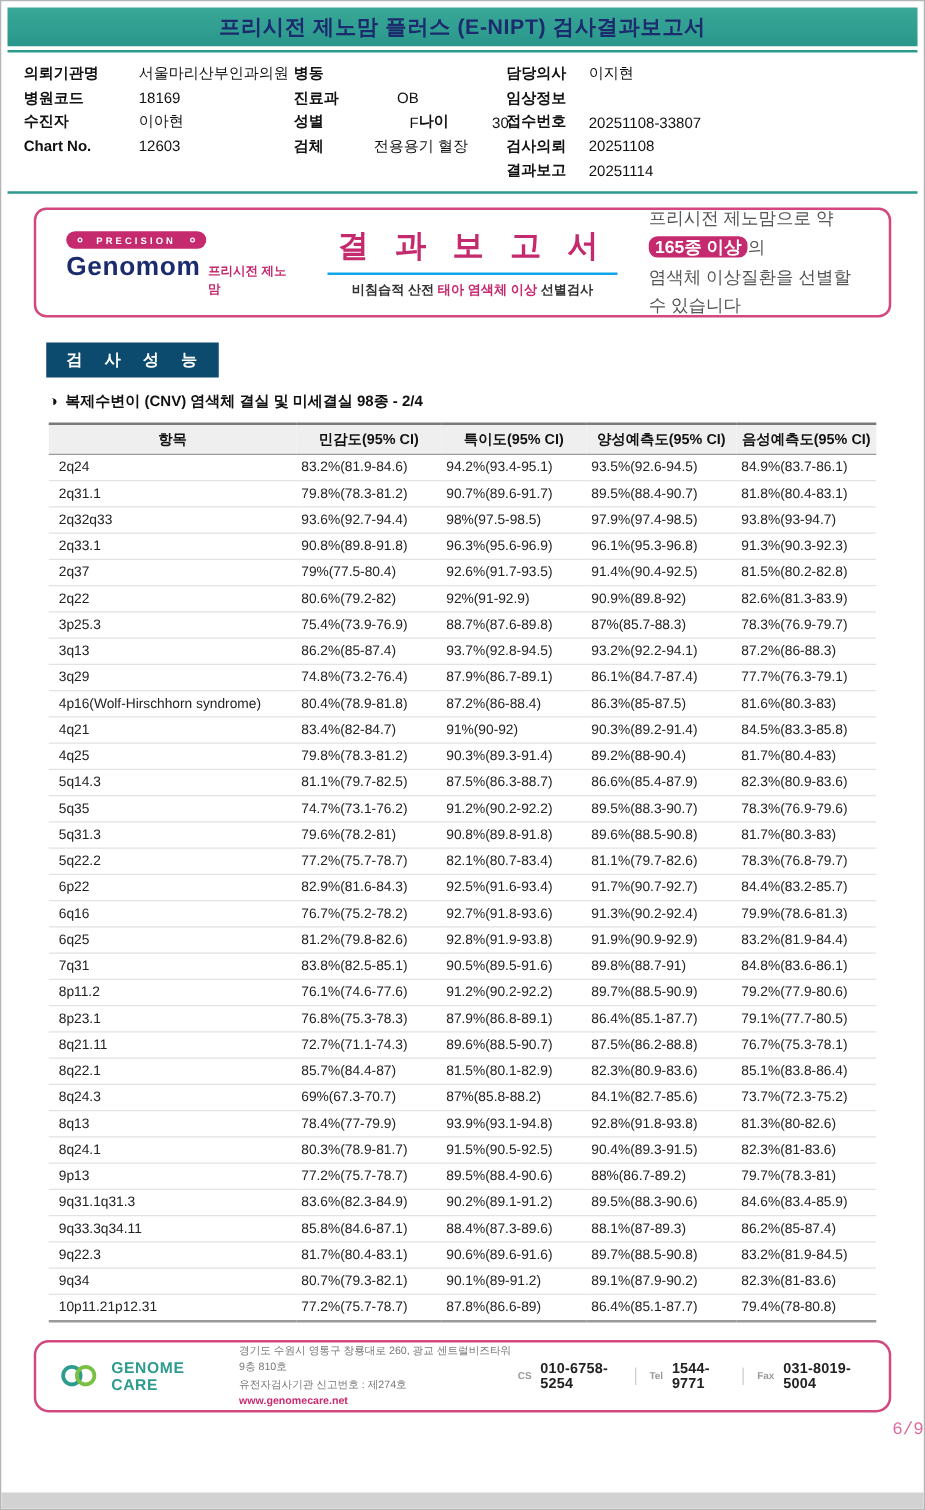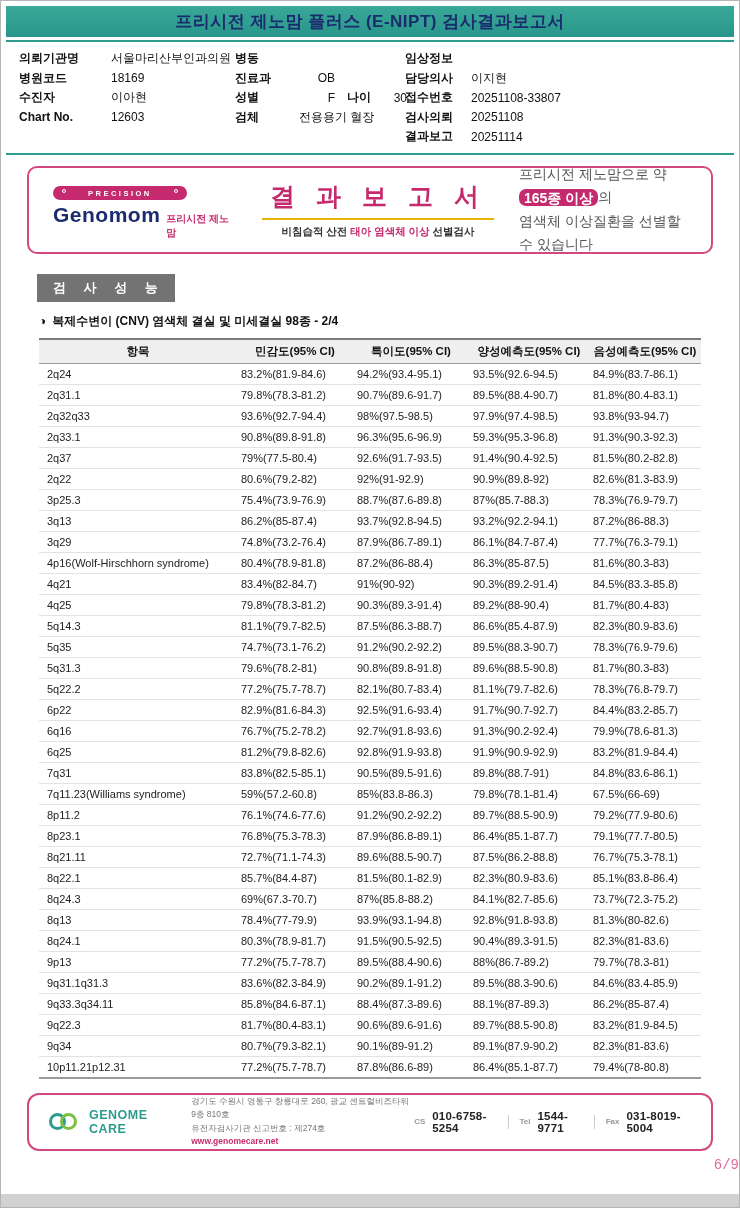--- a/index.html
+++ b/index.html
@@ -22,43 +22,43 @@
   .patient-info { display: flex; padding: 7px 0 6px 18px; }
   .pi-col0 { width: 216px; }
   .pi-col1 { width: 170px; }
   .pi-col2 { width: 300px; }
   .pi-row { height: 19.5px; font-size: 12px; display: flex; align-items: center; color: #111; }
   .pi-label { font-weight: bold; flex-shrink: 0; }
   .pi-col0 .pi-label { width: 92px; }
   .pi-col1 .pi-label { width: 64px; }
   .pi-col2 .pi-label { width: 66px; }
   .pi-col1 .pi-value { min-width: 36px; text-align: right; }
-  .pi-row span:nth-child(3) { width: 36px; margin-left: 0; text-align: right; }
+  .pi-row span:nth-child(3) { width: 36px; margin-left: 0; }
 
   
   .banner { margin: 11px 26px 0; border: 2px solid #d2487f; border-radius: 10px;
             height: 88px; display: flex; align-items: center; }
   .logo-block { width: 208px; padding-left: 24px; }
-  .precision-pill { display: inline-flex; gap: 22px; background: #c62a6e;
+  .precision-pill { display: inline-flex; align-items: center; gap: 11px; background: #c62a6e;
                     color: #fff; font-size: 7.5px; font-weight: bold; letter-spacing: 2.5px;
                     padding: 2.5px 9px; border-radius: 8px; }
   .precision-pill .dot { width: 4px; height: 4px; border: 1px solid #fff; border-radius: 50%; }
   .brand-line { margin-top: 3px; display: flex; align-items: baseline; gap: 6px; }
   .brand-en { font-size: 21px; font-weight: bold; color: #1b2b6e; letter-spacing: .5px; }
   .brand-ko { font-size: 10px; font-weight: bold; color: #c62a6e; }
   .banner-center { flex: 1; text-align: center; }
   .banner-title { display: inline-block; color: #c62a6e; font-size: 25px; font-weight: bold;
-                  letter-spacing: 7px; border-bottom: 2px solid #eab308; padding: 0 8px 5px; }
+                  letter-spacing: 7px; border-bottom: 2px solid #0ea5e9; padding: 0 8px 5px; }
   .banner-subtitle { margin-top: 5px; font-size: 10.5px; color: #333; font-weight: bold; }
   .banner-subtitle .hl { color: #c62a6e; }
   .banner-note { width: 192px; padding-right: 16px; font-size: 14px; color: #555; line-height: 1.65; }
   .banner-note .pill { background: #c62a6e; color: #fff; border-radius: 7px; padding: .5px 5px; font-weight: bold; }
 
   
-  .section-header { margin: 20px 0 0 36px; width: fit-content; background: #737373; color: #fff;
+  .section-header { margin: 20px 0 0 36px; width: fit-content; background: #0c4a6e; color: #fff;
                     font-size: 13px; font-weight: bold; letter-spacing: 7px; padding: 5px 10px 5px 16px; }
   .caption { margin: 11px 0 0 38px; font-size: 12px; font-weight: bold; color: #111;
              display: flex; align-items: center; gap: 6px; }
   .half-icon { font-size: 12px; }
 
   
   .perf-table { margin: 8px auto 0; width: 662px; border-collapse: collapse; table-layout: fixed; }
   .perf-table thead th { background: #efefef; border-top: 2px solid #7a7a7a; border-bottom: 1px solid #9a9a9a;
                          font-size: 11.5px; font-weight: bold; height: 25px; text-align: center; color: #111; }
   .perf-table td { height: 21px; font-size: 11px; color: #222; border-bottom: 1px solid #e2e2e2;
@@ -128,26 +128,26 @@
           <span class="pi-label">나이</span>
           <span class="pi-value">30</span>
         </div>
         <div class="pi-row">
           <span class="pi-label">검체</span>
           <span class="pi-value">전용용기 혈장</span>
         </div>
       </div>
       <div class="pi-col pi-col2">
         <div class="pi-row">
+          <span class="pi-label">담당의사</span>
+          <span class="pi-value">이지현</span>
+        </div>
+        <div class="pi-row">
           <span class="pi-label">임상정보</span>
           <span class="pi-value"></span>
-        </div>
-        <div class="pi-row">
-          <span class="pi-label">담당의사</span>
-          <span class="pi-value">이지현</span>
         </div>
         <div class="pi-row">
           <span class="pi-label">접수번호</span>
           <span class="pi-value">20251108-33807</span>
         </div>
         <div class="pi-row">
           <span class="pi-label">검사의뢰</span>
           <span class="pi-value">20251108</span>
         </div>
         <div class="pi-row">
@@ -225,21 +225,21 @@
           <td class="td-item">2q32q33</td>
           <td class="td-val">93.6%(92.7-94.4)</td>
           <td class="td-val">98%(97.5-98.5)</td>
           <td class="td-val">97.9%(97.4-98.5)</td>
           <td class="td-val">93.8%(93-94.7)</td>
         </tr>
         <tr>
           <td class="td-item">2q33.1</td>
           <td class="td-val">90.8%(89.8-91.8)</td>
           <td class="td-val">96.3%(95.6-96.9)</td>
-          <td class="td-val">59.3%(95.3-96.8)</td>
+          <td class="td-val">96.1%(95.3-96.8)</td>
           <td class="td-val">91.3%(90.3-92.3)</td>
         </tr>
         <tr>
           <td class="td-item">2q37</td>
           <td class="td-val">79%(77.5-80.4)</td>
           <td class="td-val">92.6%(91.7-93.5)</td>
           <td class="td-val">91.4%(90.4-92.5)</td>
           <td class="td-val">81.5%(80.2-82.8)</td>
         </tr>
         <tr>
@@ -339,27 +339,20 @@
           <td class="td-val">92.8%(91.9-93.8)</td>
           <td class="td-val">91.9%(90.9-92.9)</td>
           <td class="td-val">83.2%(81.9-84.4)</td>
         </tr>
         <tr>
           <td class="td-item">7q31</td>
           <td class="td-val">83.8%(82.5-85.1)</td>
           <td class="td-val">90.5%(89.5-91.6)</td>
           <td class="td-val">89.8%(88.7-91)</td>
           <td class="td-val">84.8%(83.6-86.1)</td>
-        </tr>
-        <tr>
-          <td class="td-item">7q11.23(Williams syndrome)</td>
-          <td class="td-val">59%(57.2-60.8)</td>
-          <td class="td-val">85%(83.8-86.3)</td>
-          <td class="td-val">79.8%(78.1-81.4)</td>
-          <td class="td-val">67.5%(66-69)</td>
         </tr>
         <tr>
           <td class="td-item">8p11.2</td>
           <td class="td-val">76.1%(74.6-77.6)</td>
           <td class="td-val">91.2%(90.2-92.2)</td>
           <td class="td-val">89.7%(88.5-90.9)</td>
           <td class="td-val">79.2%(77.9-80.6)</td>
         </tr>
         <tr>
           <td class="td-item">8p23.1</td>

